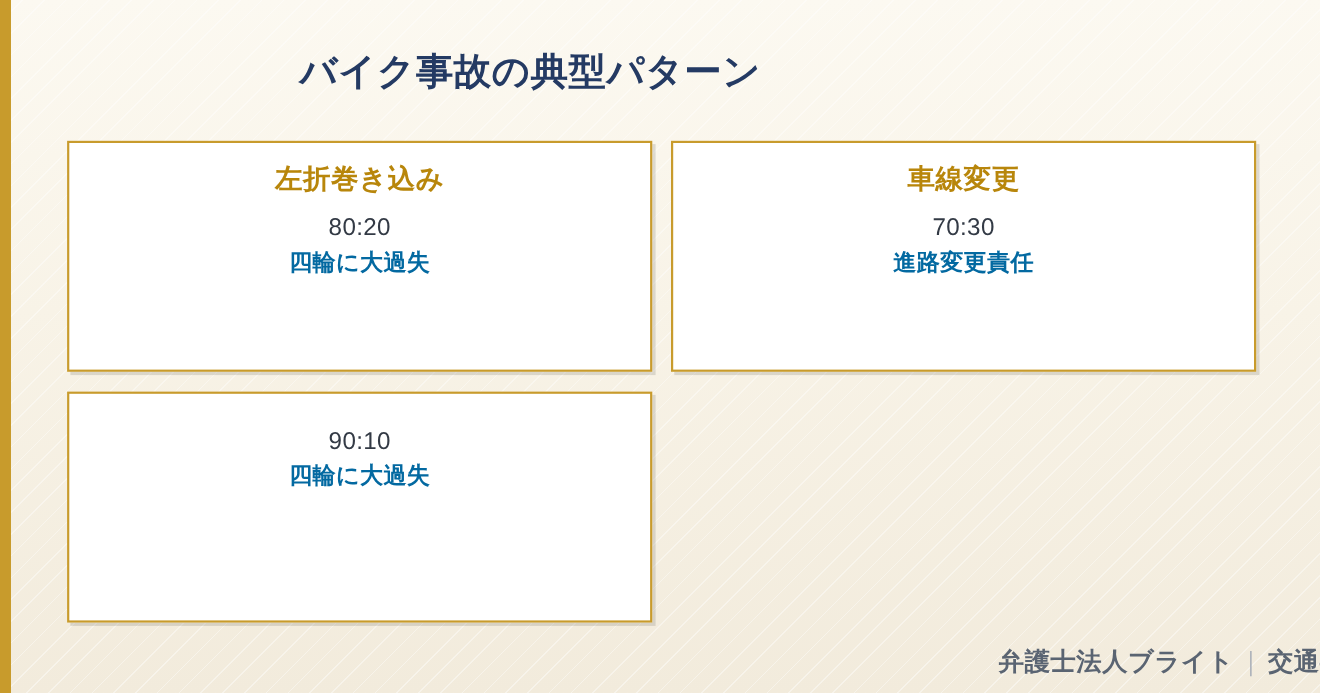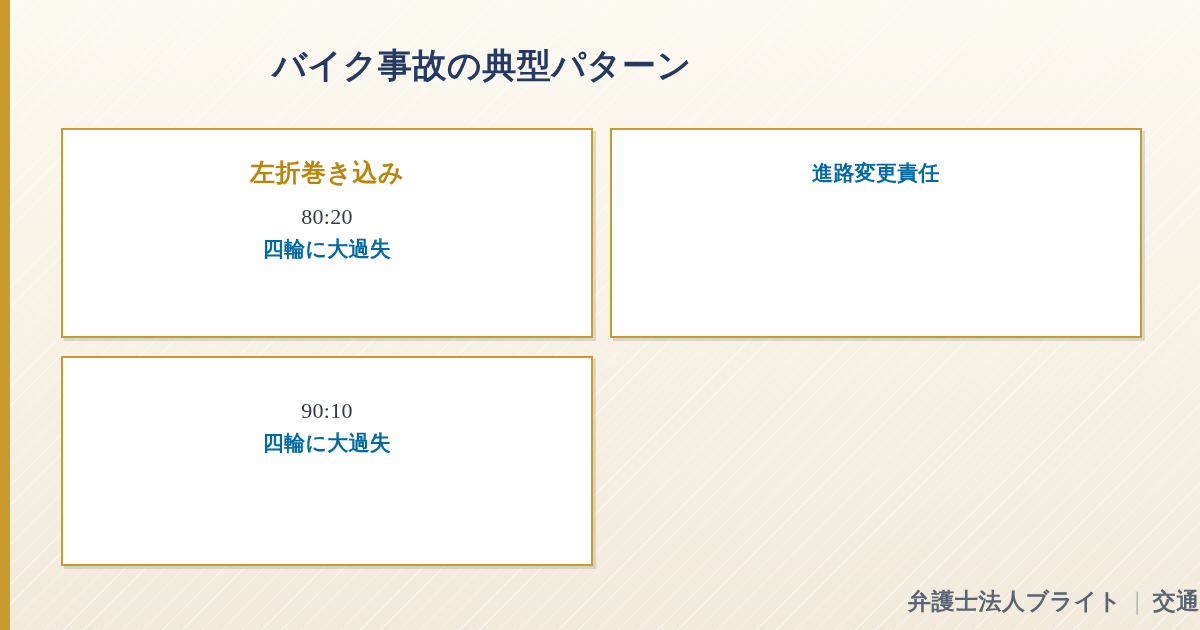--- a/index.html
+++ b/index.html
@@ -79,24 +79,23 @@
     grid-template-rows: 210px 210px;
     column-gap: 17px;
     row-gap: 18px;
   }
 
   .card {
     box-sizing: border-box;
     background: #FFFFFF;
     border: 2px solid #C89B2C;
     box-shadow: 3px 3px 0 rgba(120,115,105,0.22);
-    padding-top: 26px;
+    padding-top: 16px;
     text-align: center;
     overflow: hidden;
-    font-family: Liberation Serif, serif;
   }
 
   .card-title {
     font-size: 25px;
     line-height: 34px;
     font-weight: bold;
     color: #B8860B;
     letter-spacing: 0.5px;
     white-space: nowrap;
   }
@@ -156,20 +155,22 @@
     <div id="card-grid">
 
       <div class="card">
         <div class="card-title">左折巻き込み</div>
         <div class="card-ratio">80:20</div>
         <div class="card-note">四輪に大過失</div>
       </div>
 
 
       <div class="card">
+        <div class="card-title">車線変更</div>
+        <div class="card-ratio">70:30</div>
         <div class="card-note">進路変更責任</div>
       </div>
 
       <div class="card">
         <div class="card-ratio">90:10</div>
         <div class="card-note">四輪に大過失</div>
       </div>
 
     </div>
 

